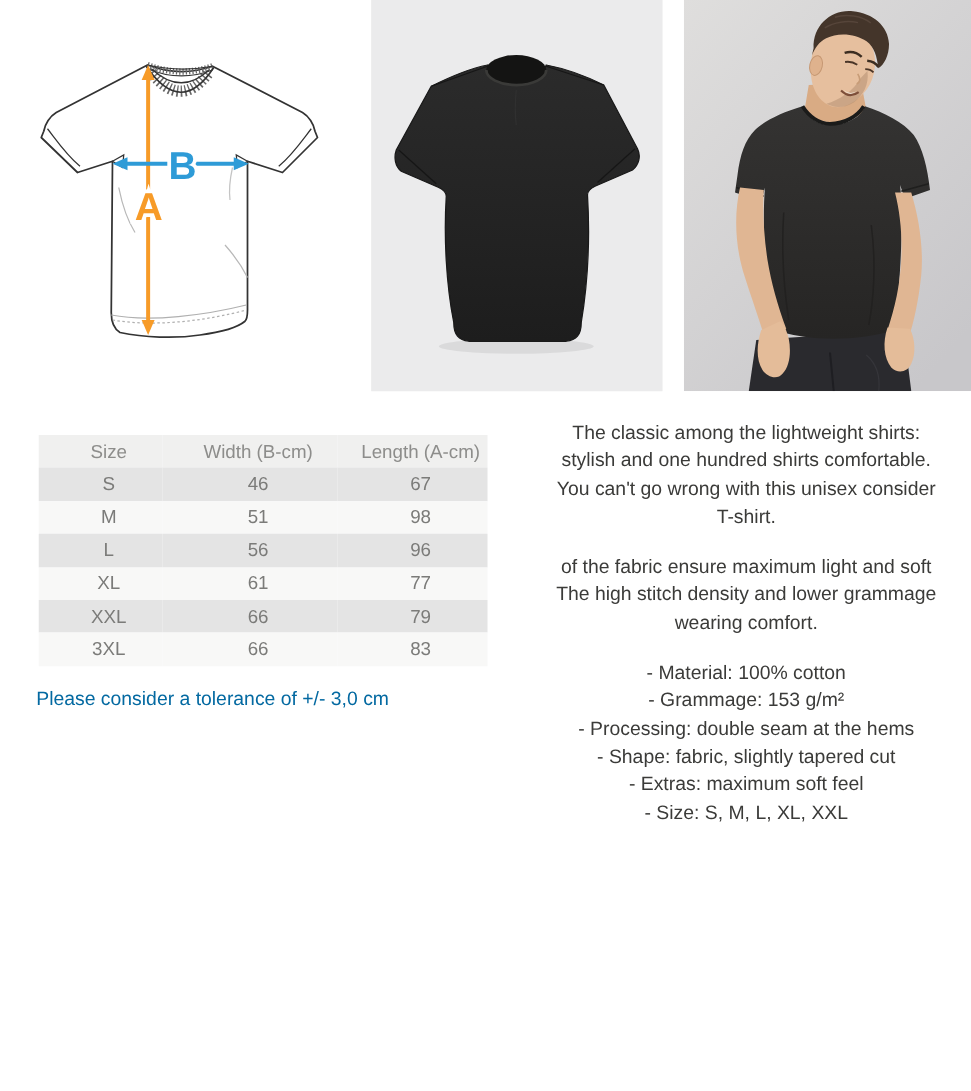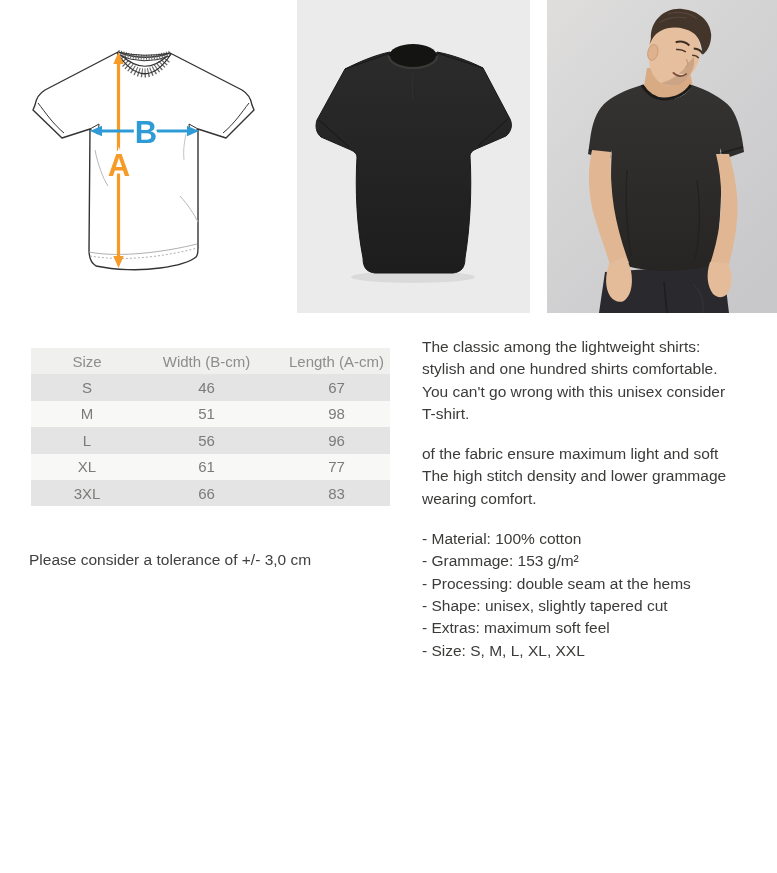--- a/index.html
+++ b/index.html
@@ -29,28 +29,28 @@
     font-weight:400; vertical-align:middle; white-space:nowrap;
   }
   .size-table thead tr { background:#f0f0ef; color:#8d8d8b; }
   .size-table tbody { color:#7b7b79; }
   .size-table tbody tr:nth-child(odd)  { background:#e4e4e4; }
   .size-table tbody tr:nth-child(even) { background:#f8f8f7; }
   
   .tolerance {
     position:absolute; left:29px; top:549px;
     font-size:15.5px; line-height:22px; white-space:nowrap;
-    color:#404040;
+    color:#0369a1;
   }
   
   .description {
     position:absolute; left:422px; top:336px; width:350px;
     font-size:15.5px; color:#3b3b39;
   }
-  .description .para { margin:0 0 18px 0; }
+  .description .para { margin:0 0 18px 0;text-align:center; }
   .description .line { line-height:22.3px; white-space:nowrap; }
 </style>
 </head>
 <body>
 
 <div class="page">
 
   <div class="cell cell-diagram">
     <svg width="297" height="313" viewBox="0 0 297 313">
 
@@ -220,20 +220,25 @@
         <td>L</td>
         <td>56</td>
         <td>96</td>
       </tr>
       <tr>
         <td>XL</td>
         <td>61</td>
         <td>77</td>
       </tr>
       <tr>
+        <td>XXL</td>
+        <td>66</td>
+        <td>79</td>
+      </tr>
+      <tr>
         <td>3XL</td>
         <td>66</td>
         <td>83</td>
       </tr>
     </tbody>
   </table>
 
   <div class="tolerance">Please consider a tolerance of +/- 3,0 cm</div>
 
   <div class="description">
@@ -245,19 +250,19 @@
     </div>
     <div class="para">
       <div class="line">of the fabric ensure maximum light and soft</div>
       <div class="line">The high stitch density and lower grammage</div>
       <div class="line">wearing comfort.</div>
     </div>
     <div class="para">
       <div class="line">- Material: 100% cotton</div>
       <div class="line">- Grammage: 153 g/m²</div>
       <div class="line">- Processing: double seam at the hems</div>
-      <div class="line">- Shape: unisex, slightly tapered cut</div>
+      <div class="line">- Shape: fabric, slightly tapered cut</div>
       <div class="line">- Extras: maximum soft feel</div>
       <div class="line">- Size: S, M, L, XL, XXL</div>
     </div>
   </div>
 
 </div>
 
 </body></html>

